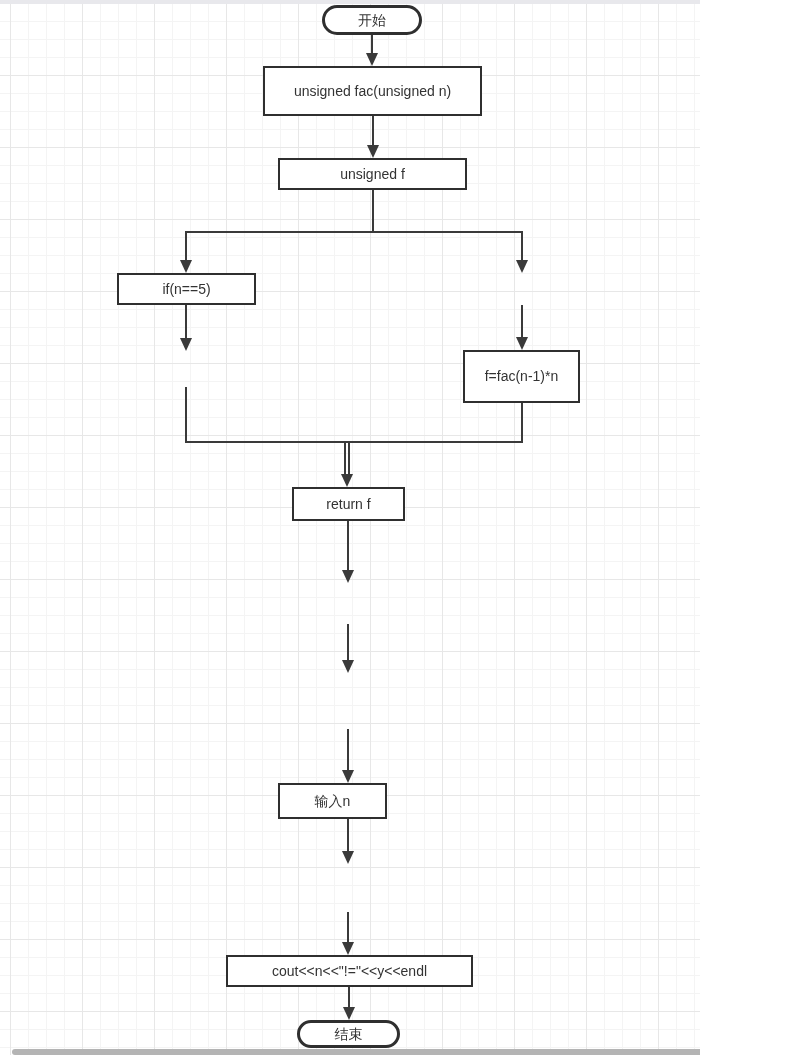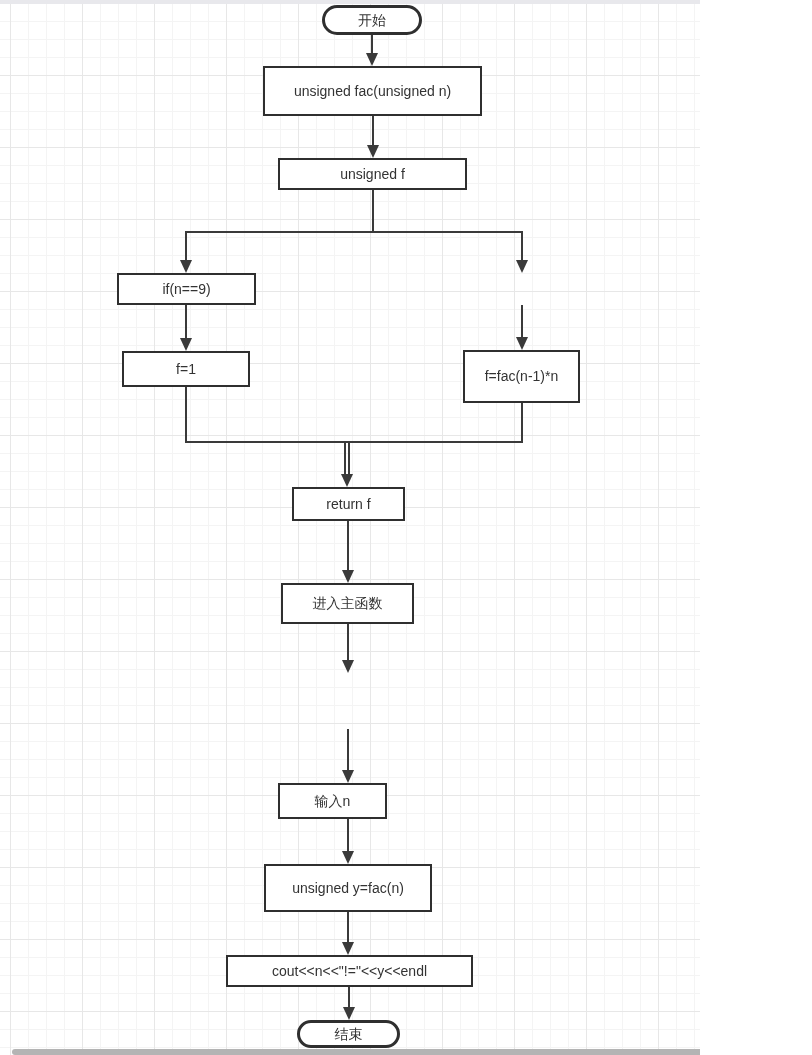--- a/index.html
+++ b/index.html
@@ -47,48 +47,39 @@
 
   <div class="node" style="left:263px;top:66px;width:219px;height:50px">
     <span class="lbl">unsigned fac(unsigned n)</span>
   </div>
 
   <div class="node" style="left:278px;top:158px;width:189px;height:32px">
     <span class="lbl">unsigned f</span>
   </div>
 
   <div class="node" style="left:117px;top:273px;width:139px;height:32px">
-    <span class="lbl">if(n==9)</span>
+    <span class="lbl">if(n==5)</span>
   </div>
 
 
-  <div class="node" style="left:122px;top:351px;width:128px;height:36px">
-    <span class="lbl">f=1</span>
-  </div>
 
   <div class="node" style="left:463px;top:350px;width:117px;height:53px">
     <span class="lbl">f=fac(n-1)*n</span>
   </div>
 
   <div class="node" style="left:292px;top:487px;width:113px;height:34px">
     <span class="lbl">return f</span>
   </div>
 
-  <div class="node" style="left:281px;top:583px;width:133px;height:41px">
-    <span class="lbl">进入主函数</span>
-  </div>
 
 
   <div class="node" style="left:278px;top:783px;width:109px;height:36px">
     <span class="lbl">输入n</span>
   </div>
 
-  <div class="node" style="left:264px;top:864px;width:168px;height:48px">
-    <span class="lbl">unsigned y=fac(n)</span>
-  </div>
 
   <div class="node" style="left:226px;top:955px;width:247px;height:32px">
     <span class="lbl">cout&lt;&lt;n&lt;&lt;"!="&lt;&lt;y&lt;&lt;endl</span>
   </div>
 
   <div class="node stadium" style="left:297px;top:1020px;width:103px;height:28px">
     <span class="lbl">结束</span>
   </div>
 
   <div class="vline" style="left:371px;top:35px;height:21px"></div>

